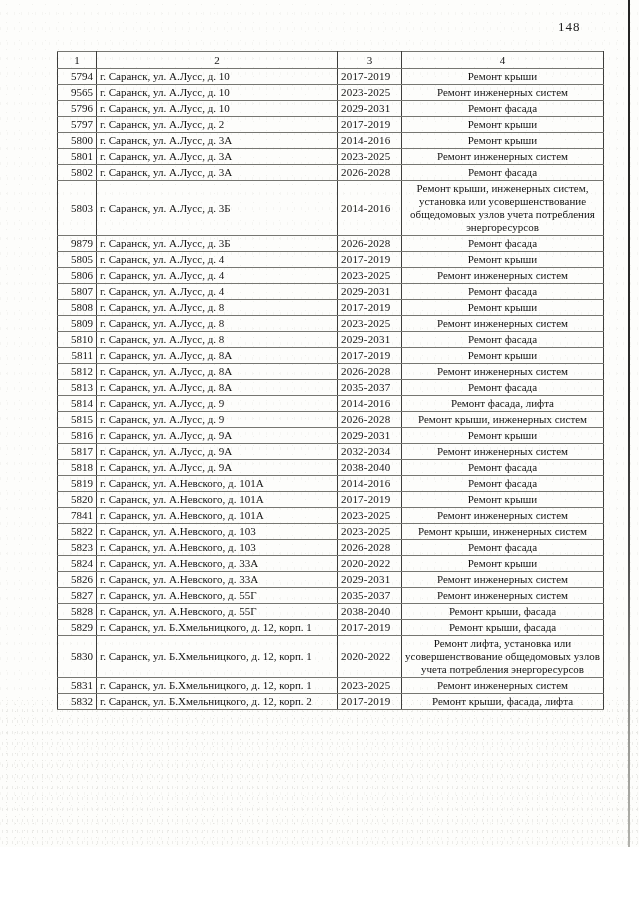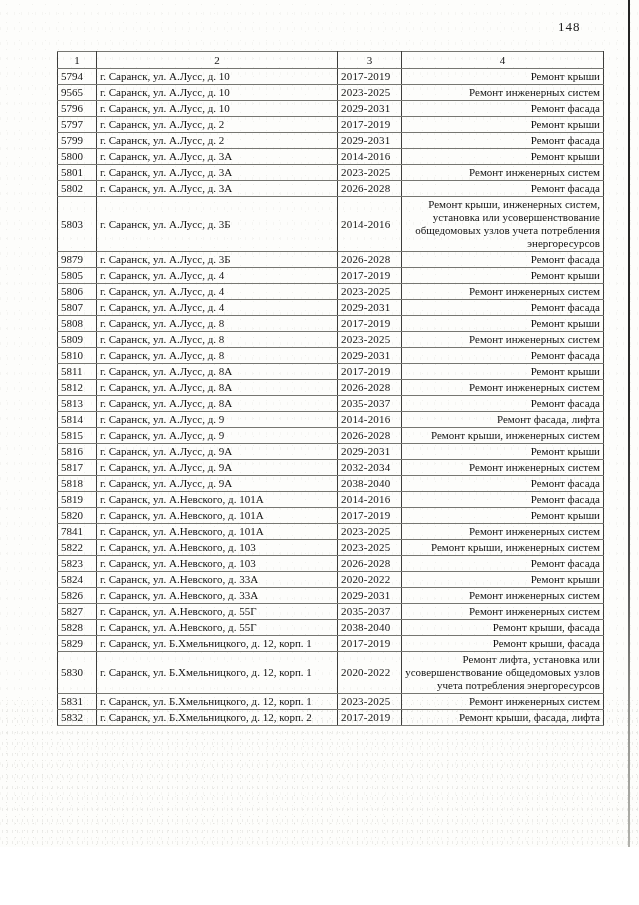--- a/index.html
+++ b/index.html
@@ -73,24 +73,24 @@
     padding: 1px 3px;
     vertical-align: middle;
     overflow: hidden;
   }
   table.schedule th {
     height: 14px;
     font-weight: normal;
     text-align: center;
   }
   table.schedule tr { height: 16px; }
-  td.num    { text-align: left; }
+  td.num    { text-align: right; }
   td.addr   { text-align: left; padding-left: 8px; }
   td.period { letter-spacing: 0.2px; font-family: Liberation Serif, serif; }
-  td.work   { text-align: right; padding-left: 6px; padding-right: 4px; }
+  td.work   { text-align: center; padding-left: 6px; padding-right: 4px; }
   
   .scan-line {
     position: absolute;
     top: 0;
     left: 628px;
     width: 2px;
     height: 905px;
     background: linear-gradient(to bottom,
       #0b0b0b 0%, #151515 45%, #3c3c3c 62%, #8a8a85 80%, #b9b9b3 100%);
     opacity: 0.9;
@@ -140,26 +140,20 @@
           <td class="period">2029-2031</td>
           <td class="work">Ремонт фасада</td>
         </tr>
         <tr>
           <td class="num">5797</td>
           <td class="addr">г. Саранск, ул. А.Лусс, д. 2</td>
           <td class="period">2017-2019</td>
           <td class="work">Ремонт крыши</td>
         </tr>
         <tr>
-          <td class="num">5799</td>
-          <td class="addr">г. Саранск, ул. А.Лусс, д. 2</td>
-          <td class="period">2029-2031</td>
-          <td class="work">Ремонт фасада</td>
-        </tr>
-        <tr>
           <td class="num">5800</td>
           <td class="addr">г. Саранск, ул. А.Лусс, д. 3А</td>
           <td class="period">2014-2016</td>
           <td class="work">Ремонт крыши</td>
         </tr>
         <tr>
           <td class="num">5801</td>
           <td class="addr">г. Саранск, ул. А.Лусс, д. 3А</td>
           <td class="period">2023-2025</td>
           <td class="work">Ремонт инженерных систем</td>

